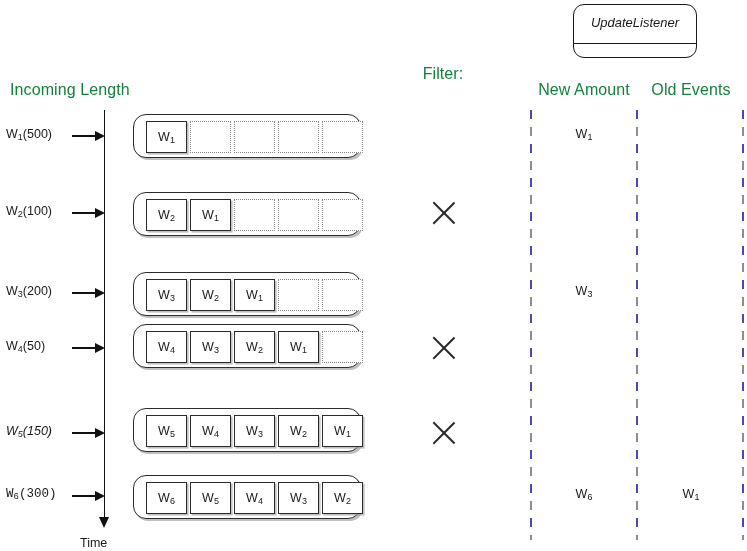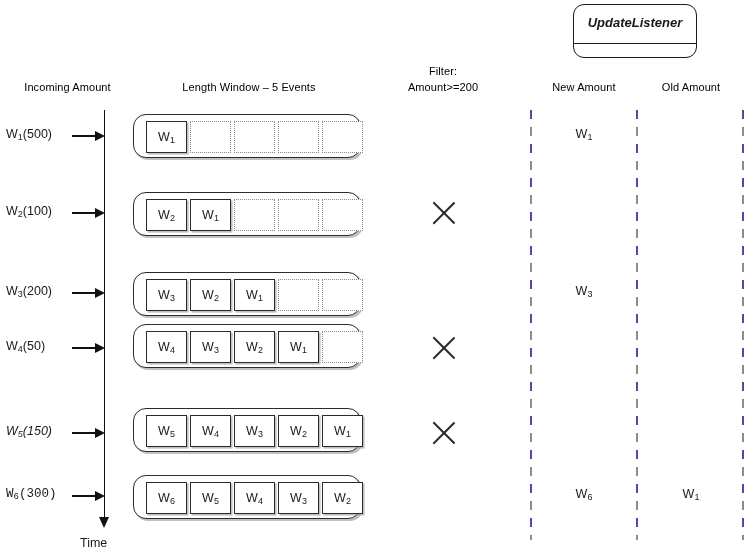--- a/index.html
+++ b/index.html
@@ -15,22 +15,22 @@
     position: relative;
     width: 747px;
     height: 551px;
     background: #ffffff;
     overflow: hidden;
   }
 
   
   .col-header {
     position: absolute;
-    font-size: 11px;
-    color: #000000;
+    font-size: 16px;
+    color: #15803d;
     white-space: nowrap;
     text-align: center;
     letter-spacing: 0.1px;
   }
 
   
   .event-label {
     position: absolute;
     font-size: 12.5px;
     white-space: nowrap;
@@ -184,32 +184,30 @@
     vertical-align: baseline;
     position: relative;
     top: 2px;
   }
 </style>
 </head>
 <body>
 
 <div id="stage">
 
-  <div class="col-header" style="left:10px; top:81px; width:115px;">Incoming Amount</div>
-
-  <div class="col-header" style="left:150px; top:81px; width:198px;">Length Window – 5 Events</div>
+  <div class="col-header" style="left:10px; top:81px; width:115px;">Incoming Length</div>
+
 
   <div class="col-header" style="left:393px; top:65px; width:100px;">Filter:</div>
-  <div class="col-header" style="left:383px; top:81px; width:120px;">Amount&gt;=200</div>
 
   <div class="col-header" style="left:534px; top:81px; width:100px;">New Amount</div>
 
-  <div class="col-header" style="left:641px; top:81px; width:100px;">Old Amount</div>
-
-  <div class="listener-box" style="left:573px; top:4px; width:124px; height:54px;font-weight:bold;">
+  <div class="col-header" style="left:641px; top:81px; width:100px;">Old Events</div>
+
+  <div class="listener-box" style="left:573px; top:4px; width:124px; height:54px;">
     <div class="listener-title">UpdateListener</div>
     <div class="listener-divider"></div>
   </div>
 
   <div class="time-axis" style="left:104px; top:110px; height:409px;"></div>
   <div class="time-axis-head" style="left:99.3px; top:517px;"></div>
   <div class="time-caption" style="left:80px; top:536px;">Time</div>
 
   <div class="lifeline" style="left:530px; top:110px; height:430px;"></div>
   <div class="lifeline" style="left:636px; top:110px; height:430px;"></div>

